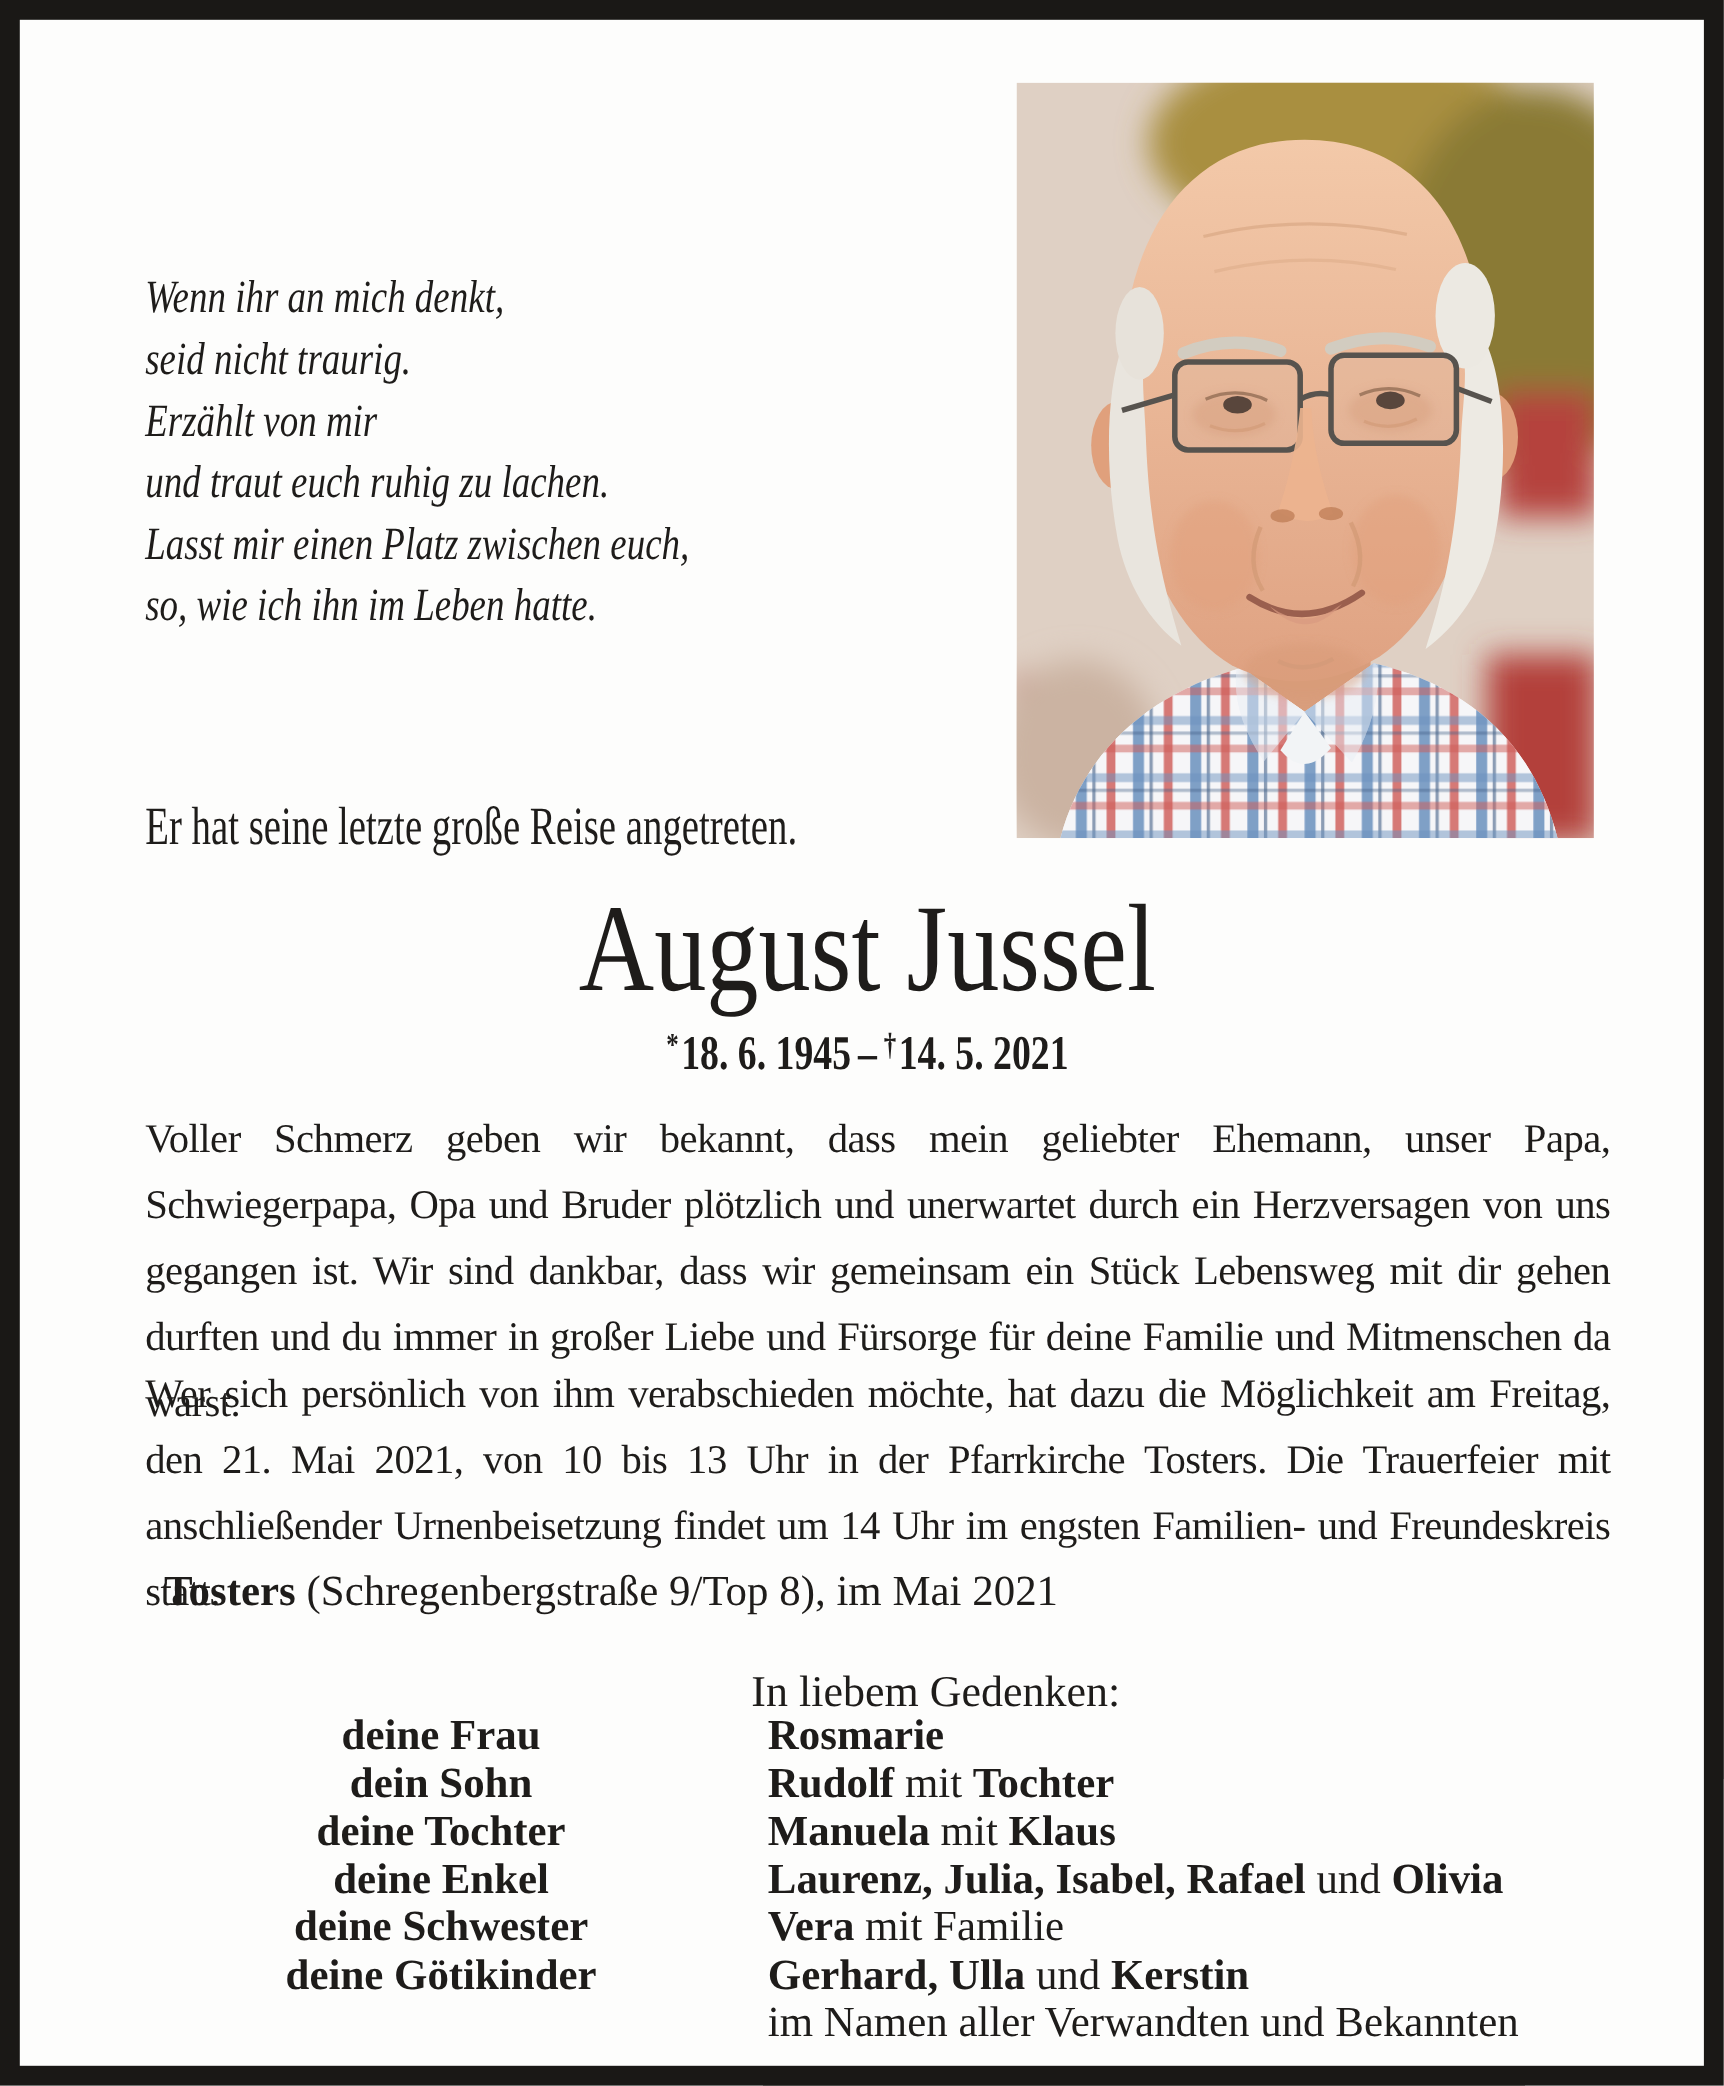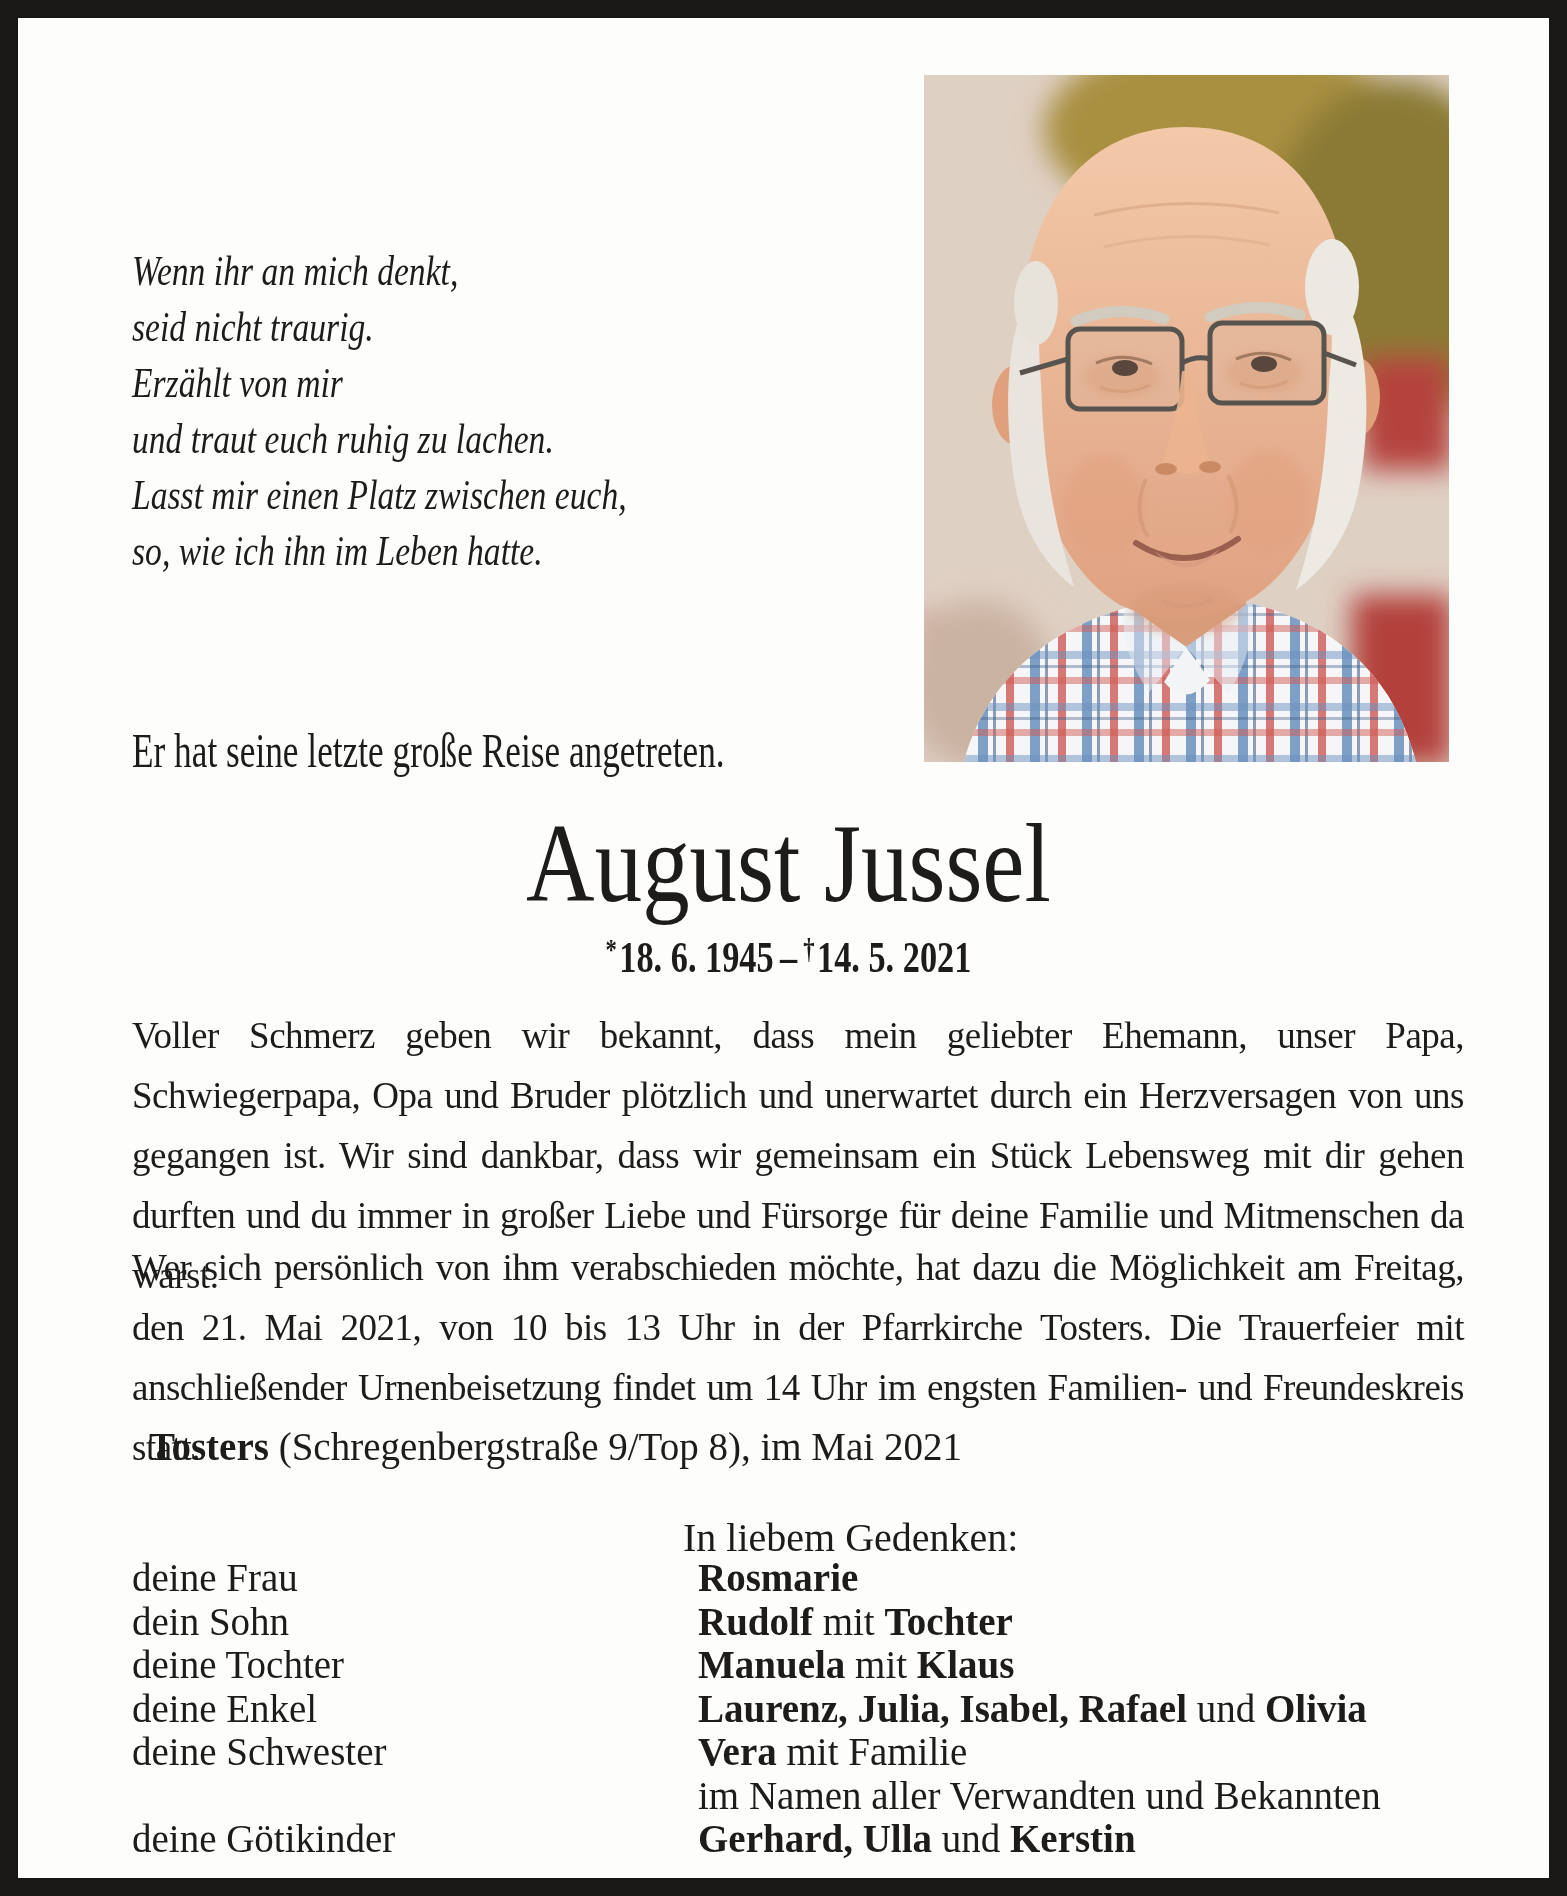--- a/index.html
+++ b/index.html
@@ -34,21 +34,21 @@
   .para1{top:1006px;}
   .para2{top:1238px;}
 
   .location{position:absolute;left:132px;top:1424px;margin:0;font-size:39px;}
   .location .place{font-weight:700;margin-left:17px;}
 
   .gedenken{position:absolute;left:683px;top:1514px;font-size:40px;}
 
   .family{position:absolute;left:132px;top:1556px;width:1333px;font-size:39px;line-height:43.5px;}
   .fam-row{display:flex;}
-  .fam-label{width:538px;text-align:left;flex:none;}
+  .fam-label{width:538px;text-align:center;flex:none;font-weight:bold;}
   .fam-names{margin-left:28px;white-space:nowrap;}
   .b{font-weight:700;}
 </style>
 </head>
 <body>
 
 <div class="sheet">
 
   <div class="poem">
     <div>Wenn ihr an mich denkt,</div>
@@ -184,23 +184,23 @@
       </div>
       <div class="fam-row">
         <div class="fam-label">deine Enkel</div>
         <div class="fam-names"><span class="b">Laurenz, Julia, Isabel, Rafael</span><span> und </span><span class="b">Olivia</span></div>
       </div>
       <div class="fam-row">
         <div class="fam-label">deine Schwester</div>
         <div class="fam-names"><span class="b">Vera</span><span> mit Familie</span></div>
       </div>
       <div class="fam-row">
+        <div class="fam-label">deine Götikinder</div>
+        <div class="fam-names"><span class="b">Gerhard, Ulla</span><span> und </span><span class="b">Kerstin</span></div>
+      </div>
+      <div class="fam-row">
         <div class="fam-label"></div>
         <div class="fam-names"><span>im Namen aller Verwandten und Bekannten</span></div>
       </div>
-      <div class="fam-row">
-        <div class="fam-label">deine Götikinder</div>
-        <div class="fam-names"><span class="b">Gerhard, Ulla</span><span> und </span><span class="b">Kerstin</span></div>
-      </div>
     </div>
 
 </div>
 <div class="frame"></div>
 
 </body></html>

